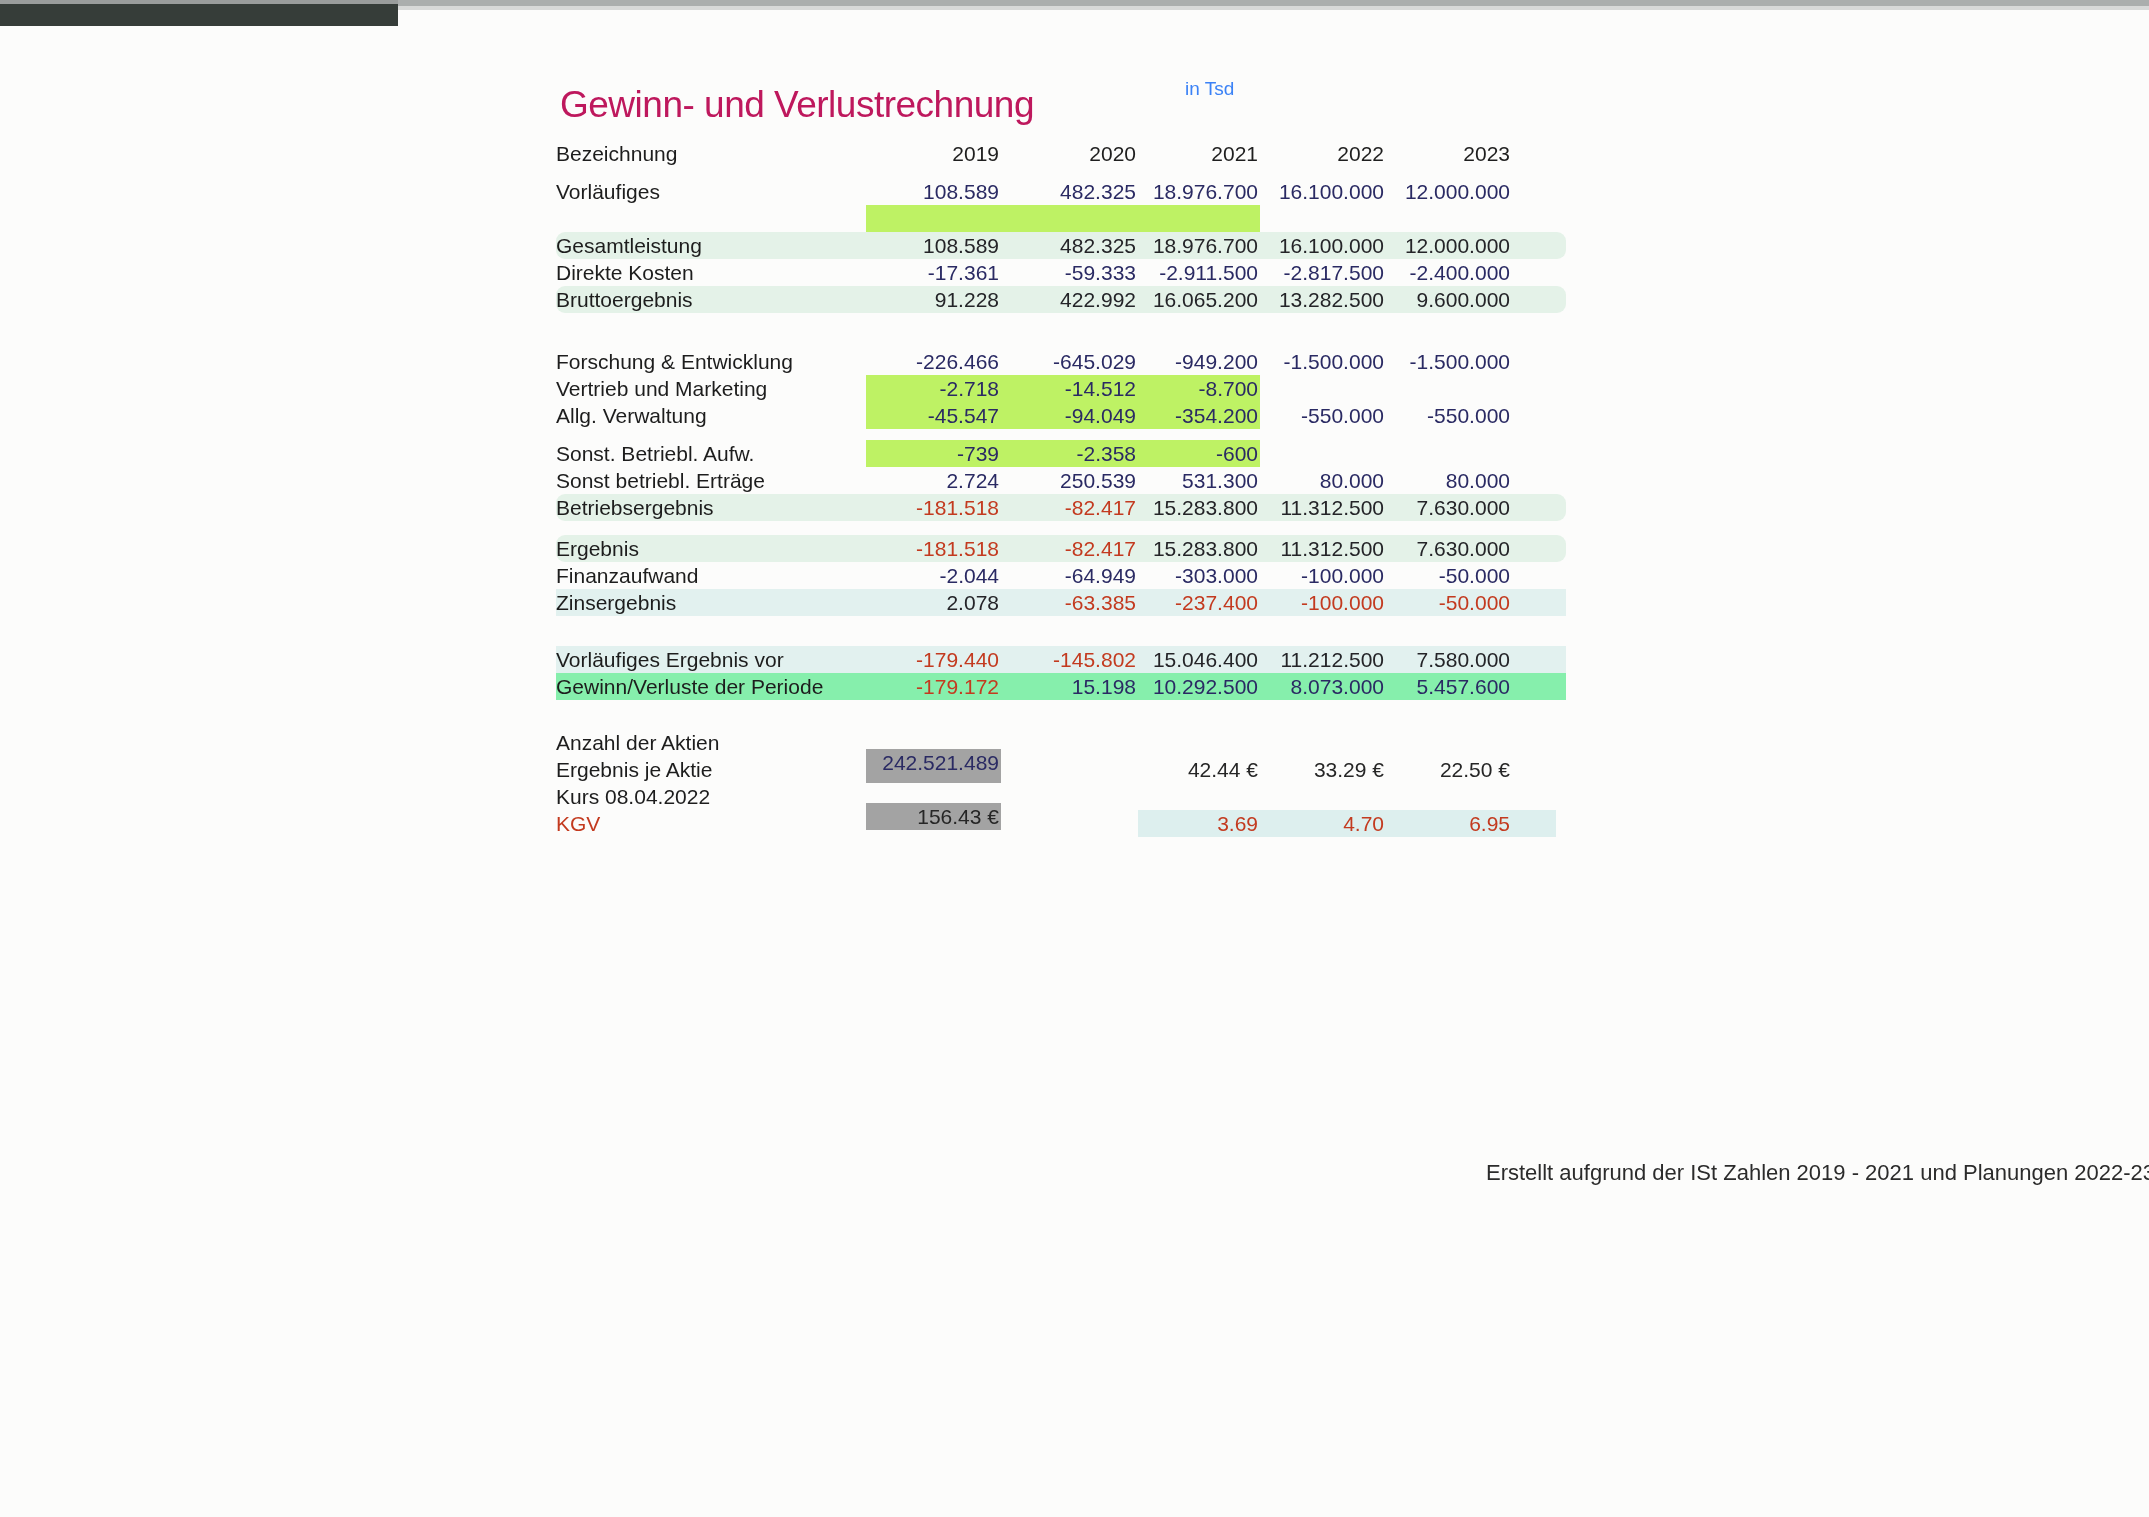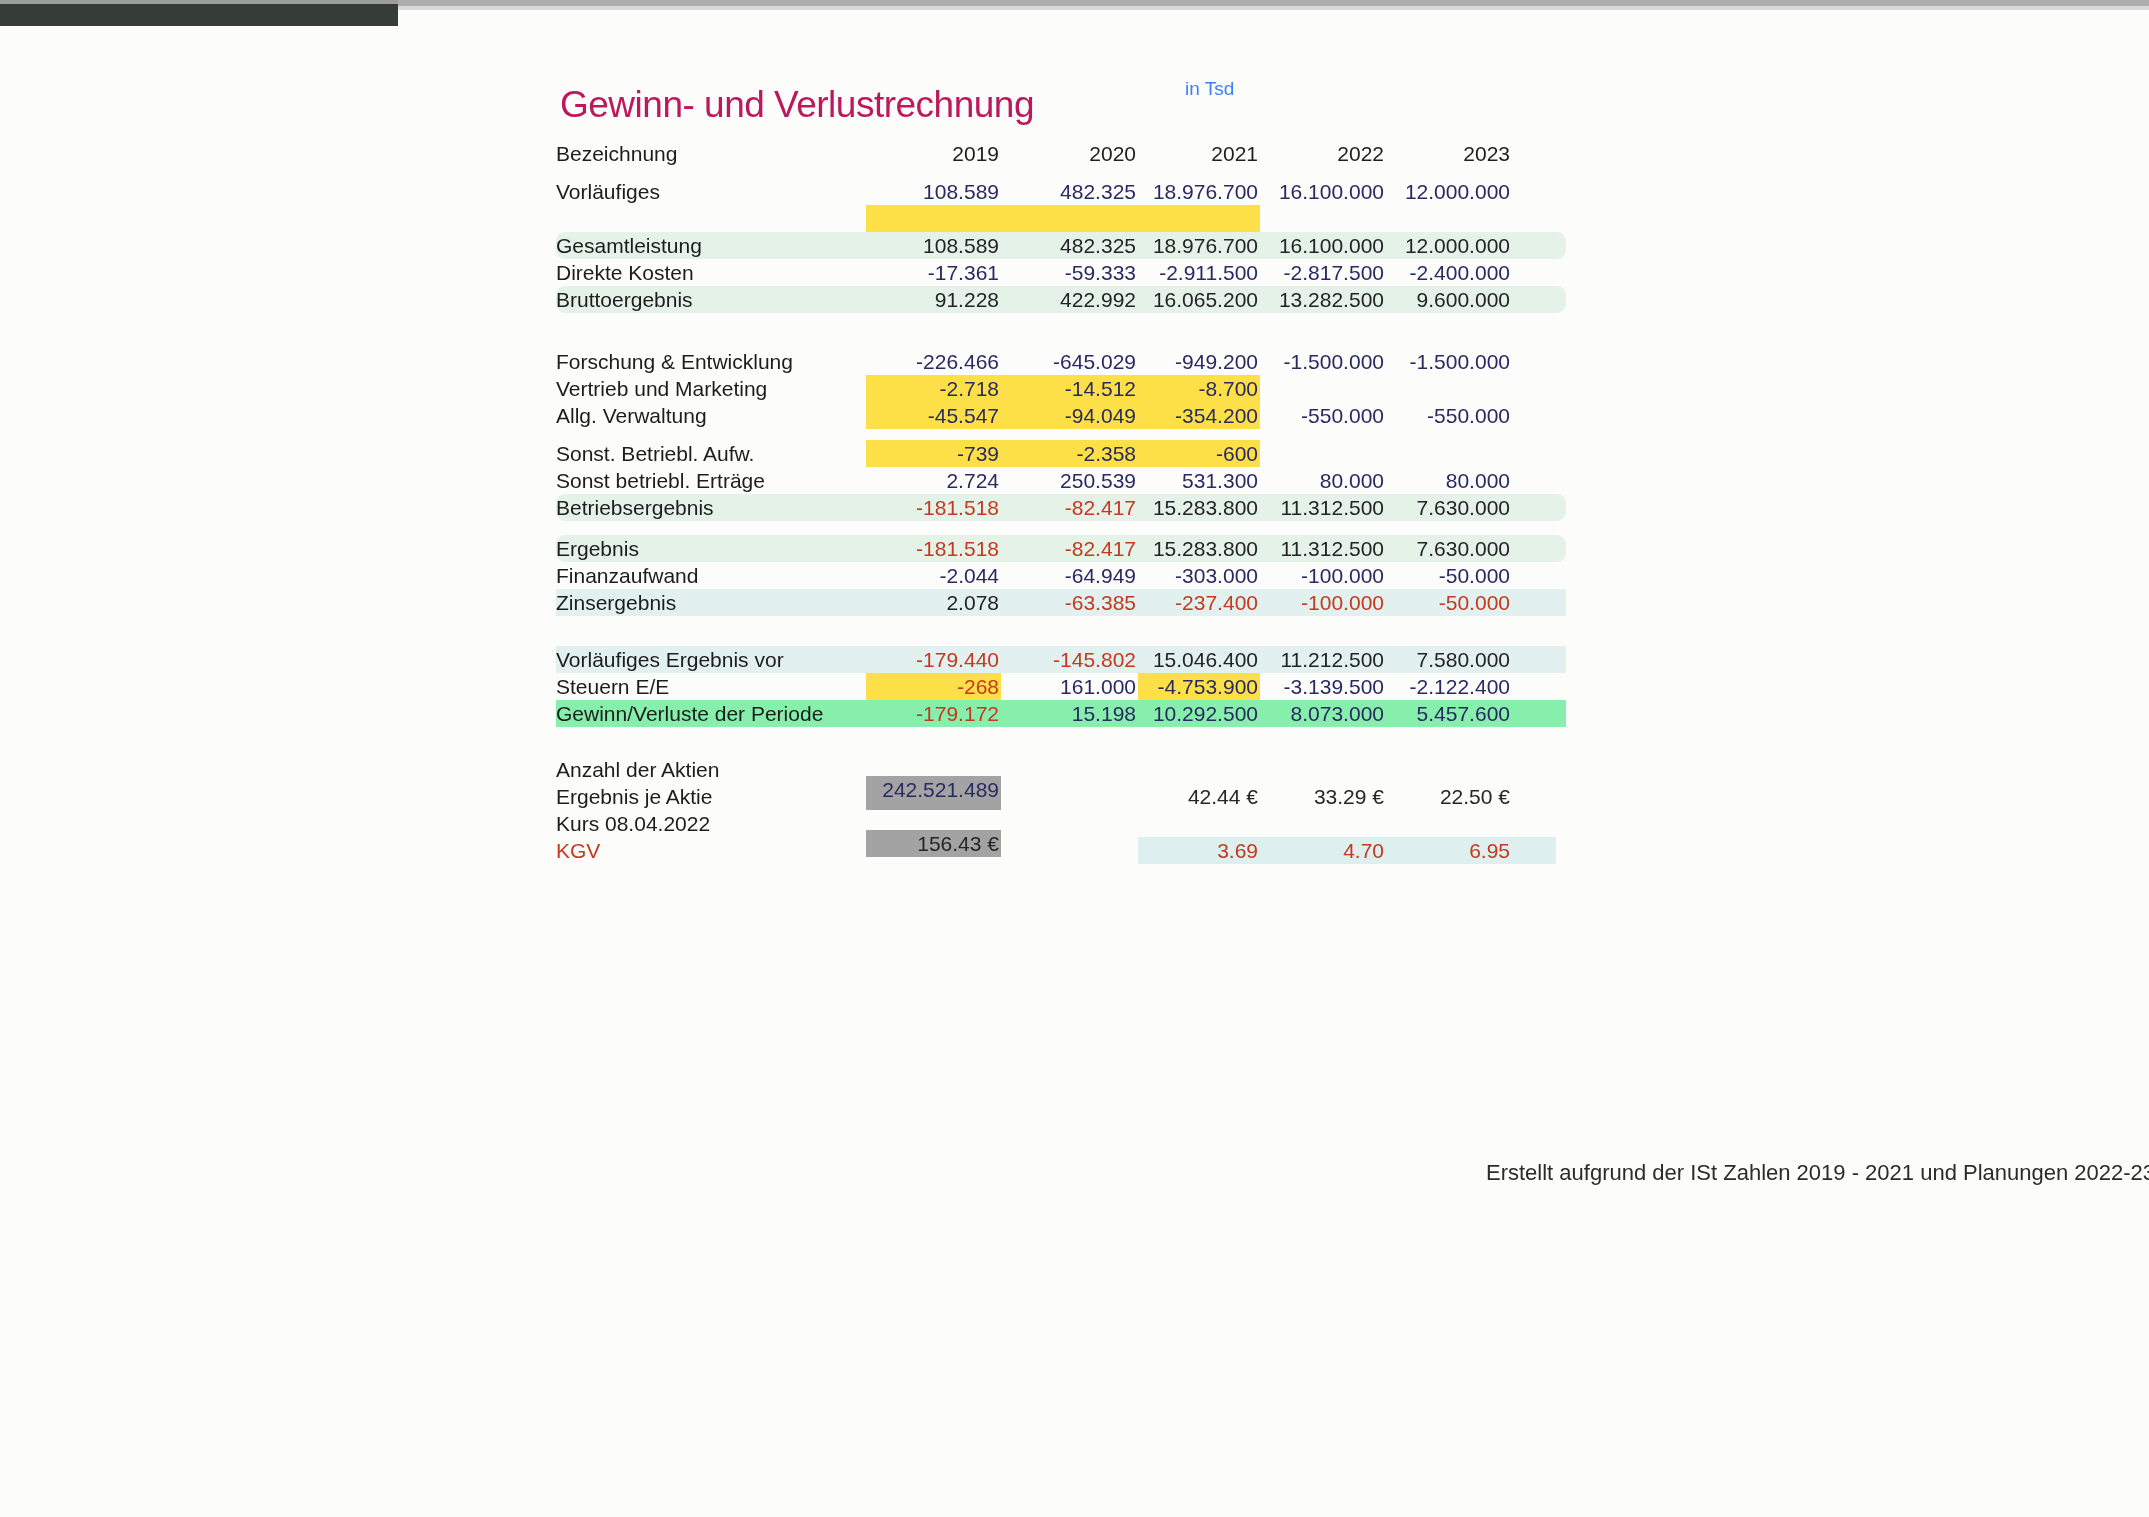--- a/index.html
+++ b/index.html
@@ -29,21 +29,21 @@
   .cell{white-space:nowrap;}
   .lbl{text-align:left;color:#1d1d1d;}
   .val{text-align:right;color:#2a2a63;padding-right:2px;}
   .filler{}
 
   .row.bg-mint .lbl, .row.bg-mint .val{ }
   .bg-mint{background:#e4f2e8;border-radius:9px;}
   .bg-cyanmint{background:#e2f1ef;}
   .bg-gold{background:#86efac;}
   .bg-mint .val,.bg-cyanmint .val{color:#242428;}
-  .c-yellow{background:#fde047;}
+  .c-yellow{background:#bef264;}
   .c-green{background:#a3a3a3;margin-top:20px;}
   .c-cyan{background:#ddefee;}
   .red{color:#c33a1f !important;}
   .dark{color:#262626 !important;}
   .lbl-red{color:#c33a1f !important;}
 
   .hdr .lbl{color:#1d1d1d;}
   .hdr .val{color:#1e1e1e;}
 
   .footer-note{
@@ -204,29 +204,20 @@
     <div style="height: 30px;"></div>
     <div class="row bg-cyanmint">
       <div class="cell lbl">Vorläufiges Ergebnis vor</div>
       <div class="cell val red">-179.440</div>
       <div class="cell val red">-145.802</div>
       <div class="cell val">15.046.400</div>
       <div class="cell val">11.212.500</div>
       <div class="cell val">7.580.000</div>
       <div class="cell filler"></div>
     </div>
-    <div class="row">
-      <div class="cell lbl">Steuern E/E</div>
-      <div class="cell val red c-yellow">-268</div>
-      <div class="cell val">161.000</div>
-      <div class="cell val c-yellow">-4.753.900</div>
-      <div class="cell val">-3.139.500</div>
-      <div class="cell val">-2.122.400</div>
-      <div class="cell filler"></div>
-    </div>
     <div class="row bg-gold">
       <div class="cell lbl">Gewinn/Verluste der Periode</div>
       <div class="cell val red">-179.172</div>
       <div class="cell val">15.198</div>
       <div class="cell val">10.292.500</div>
       <div class="cell val">8.073.000</div>
       <div class="cell val">5.457.600</div>
       <div class="cell filler"></div>
     </div>
     <div style="height: 29px;"></div>

